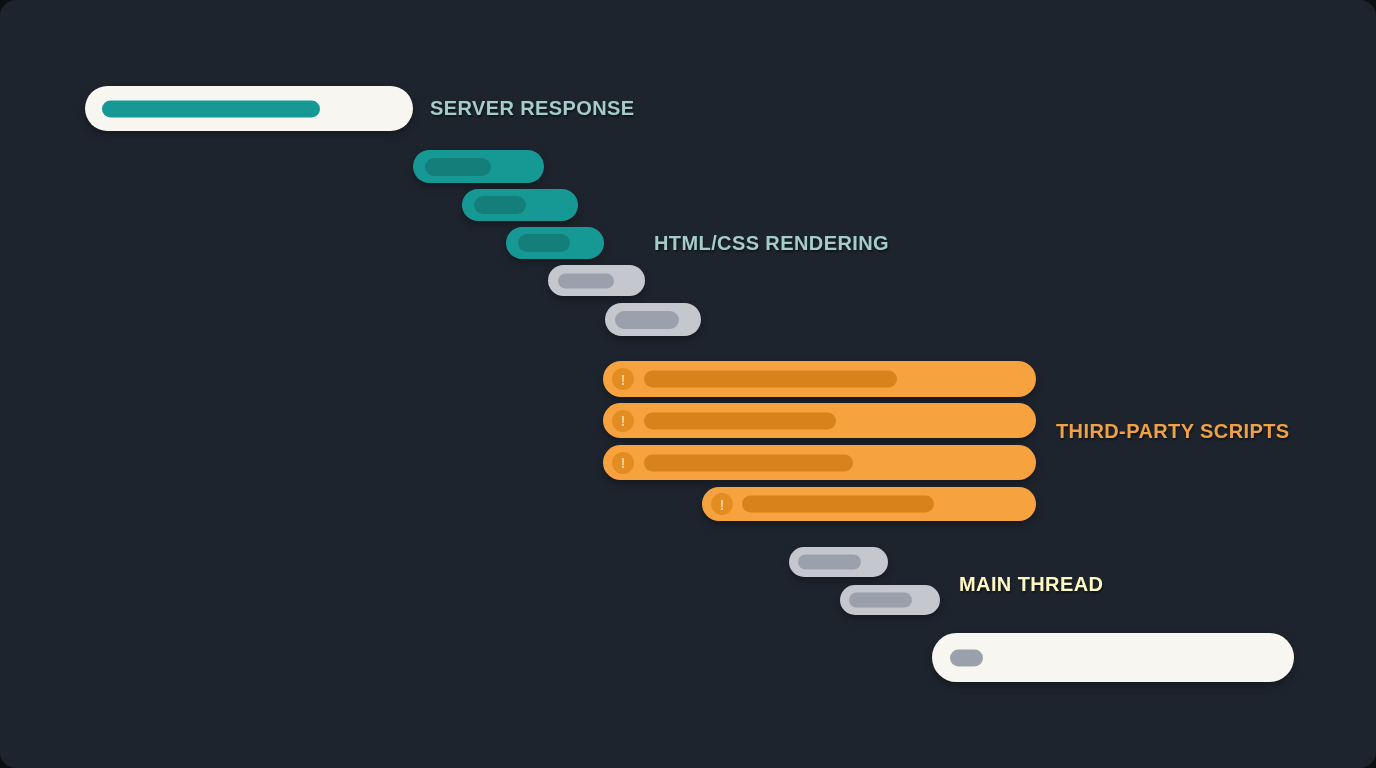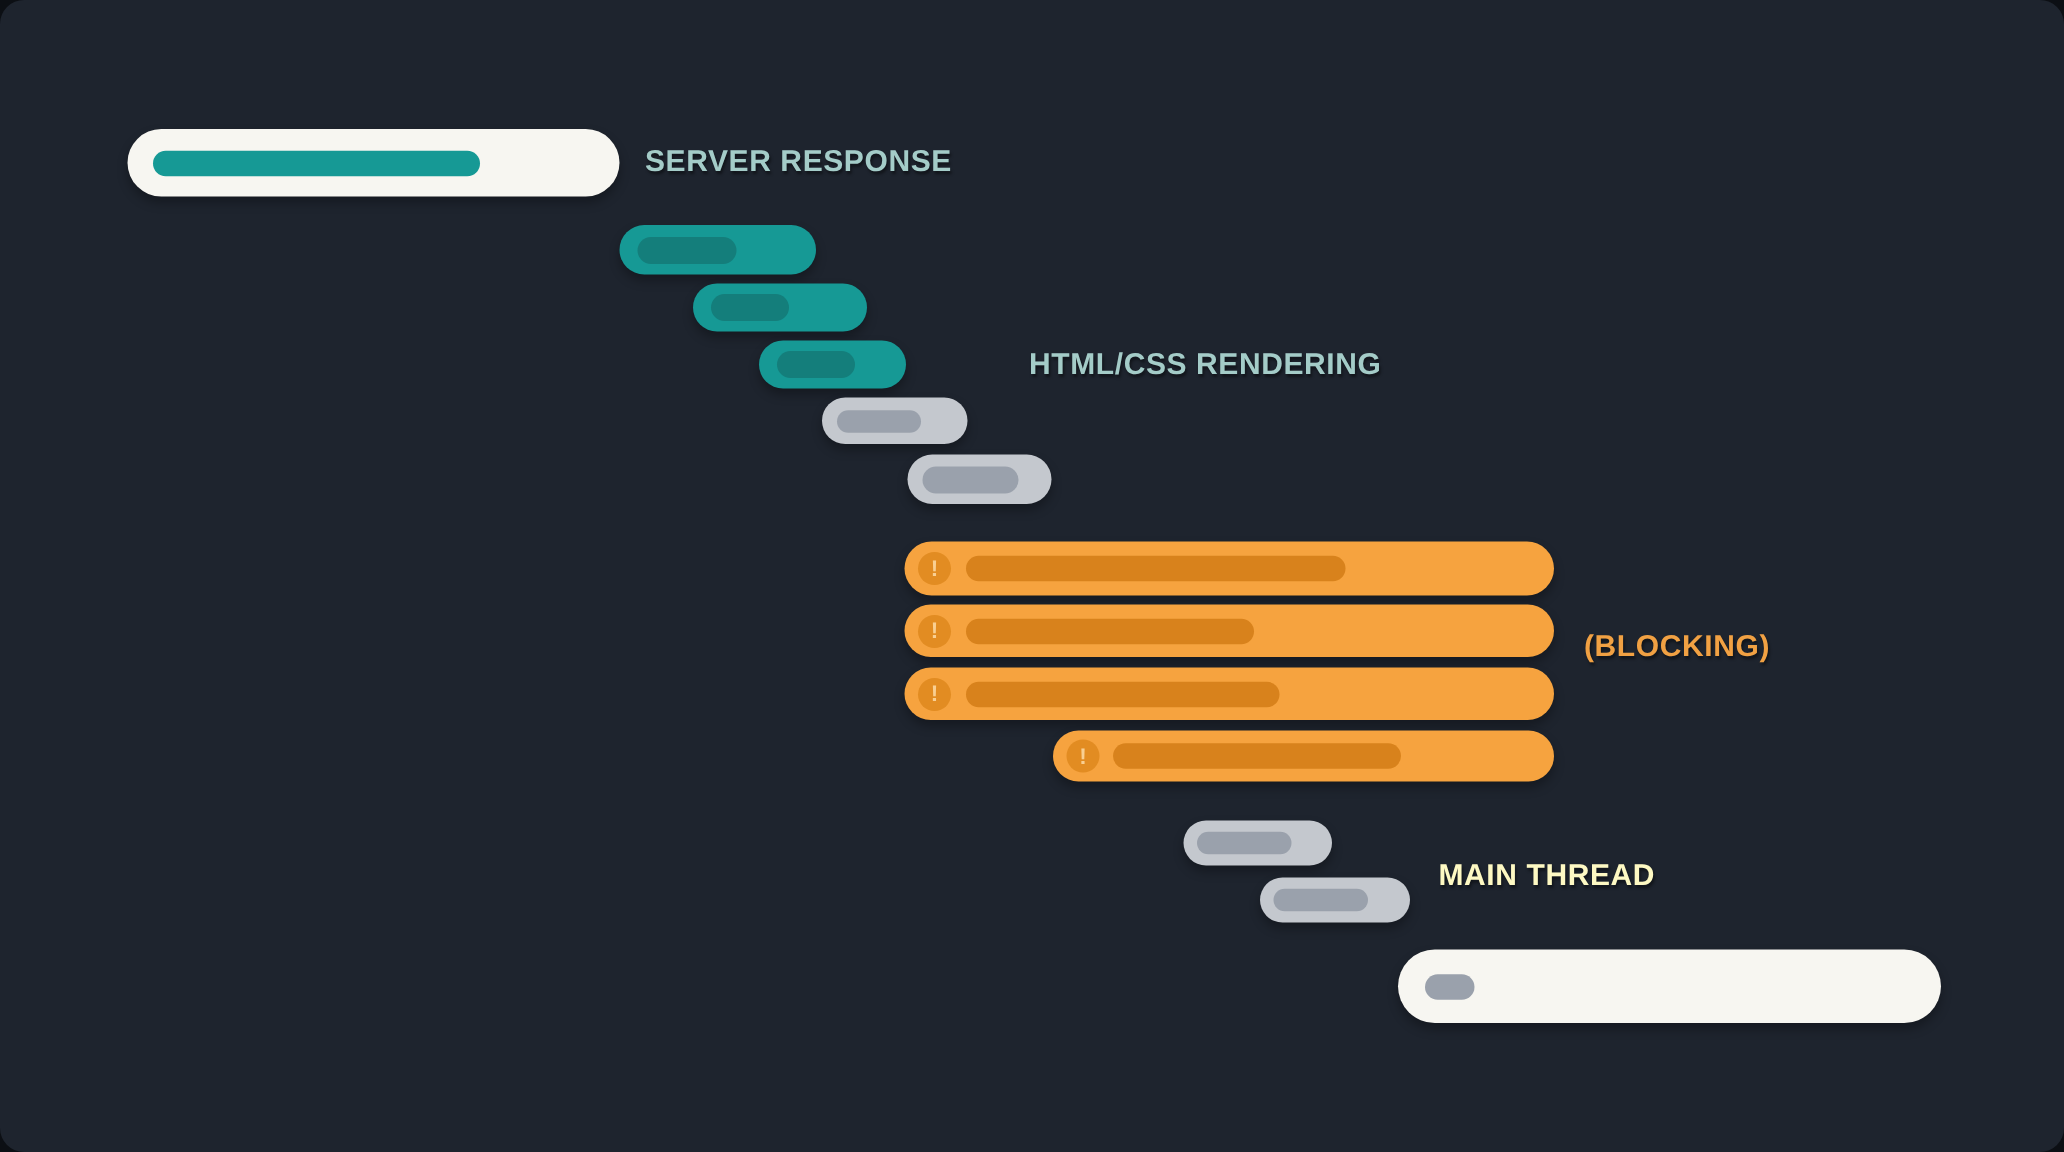--- a/index.html
+++ b/index.html
@@ -46,21 +46,21 @@
   .label {
     position: absolute;
     font-size: 20px;
     font-weight: 700;
     letter-spacing: 0.4px;
     line-height: 25px;
     white-space: nowrap;
     text-shadow: 1px 2px 2px rgba(0,0,0,0.45);
   }
   #lbl-server { left: 430px; top: 96px; text-align: center; }
-  #lbl-render { left: 654px; top: 231px; margin-left: 32px; }
+  #lbl-render { left: 654px; top: 231px; }
   #lbl-scripts { left: 1056px; top: 417px; line-height: 28px; }
   #lbl-main { left: 959px; top: 572px; }
 </style>
 </head>
 <body style="background: rgb(12, 15, 20);">
 
 <div class="stage" id="stage" style="background: rgb(30, 36, 46);">
   <div class="bars-layer" id="bars">
       <div class="bar" style="left: 85px; top: 86px; width: 328px; height: 45px; background: rgb(247, 246, 241); border-radius: 22.5px;">
         <div class="inner" style="left: 17px; width: 218px; height: 17px; background: rgb(22, 153, 149); border-radius: 8.5px;"></div>
@@ -105,17 +105,17 @@
       <div class="bar" style="left: 932px; top: 633px; width: 362px; height: 49px; background: rgb(247, 246, 241); border-radius: 24.5px;">
         <div class="inner" style="left: 18px; width: 33px; height: 17px; background: rgb(154, 161, 172); border-radius: 8.5px;"></div>
       </div>
     </div>
 
   <div class="label" id="lbl-server" style="color: rgb(164, 204, 200);">SERVER RESPONSE</div>
 
   <div class="label" id="lbl-render" style="color: rgb(164, 204, 200);">HTML/CSS RENDERING</div>
 
   <div class="label" id="lbl-scripts" style="color: rgb(241, 161, 67);">
-    <div>(BLOCKING)</div>
+    <div>THIRD-PARTY SCRIPTS</div>
   </div>
 
   <div class="label" id="lbl-main" style="color: #fef9c3;">MAIN THREAD</div>
 </div>
 
 </body></html>

